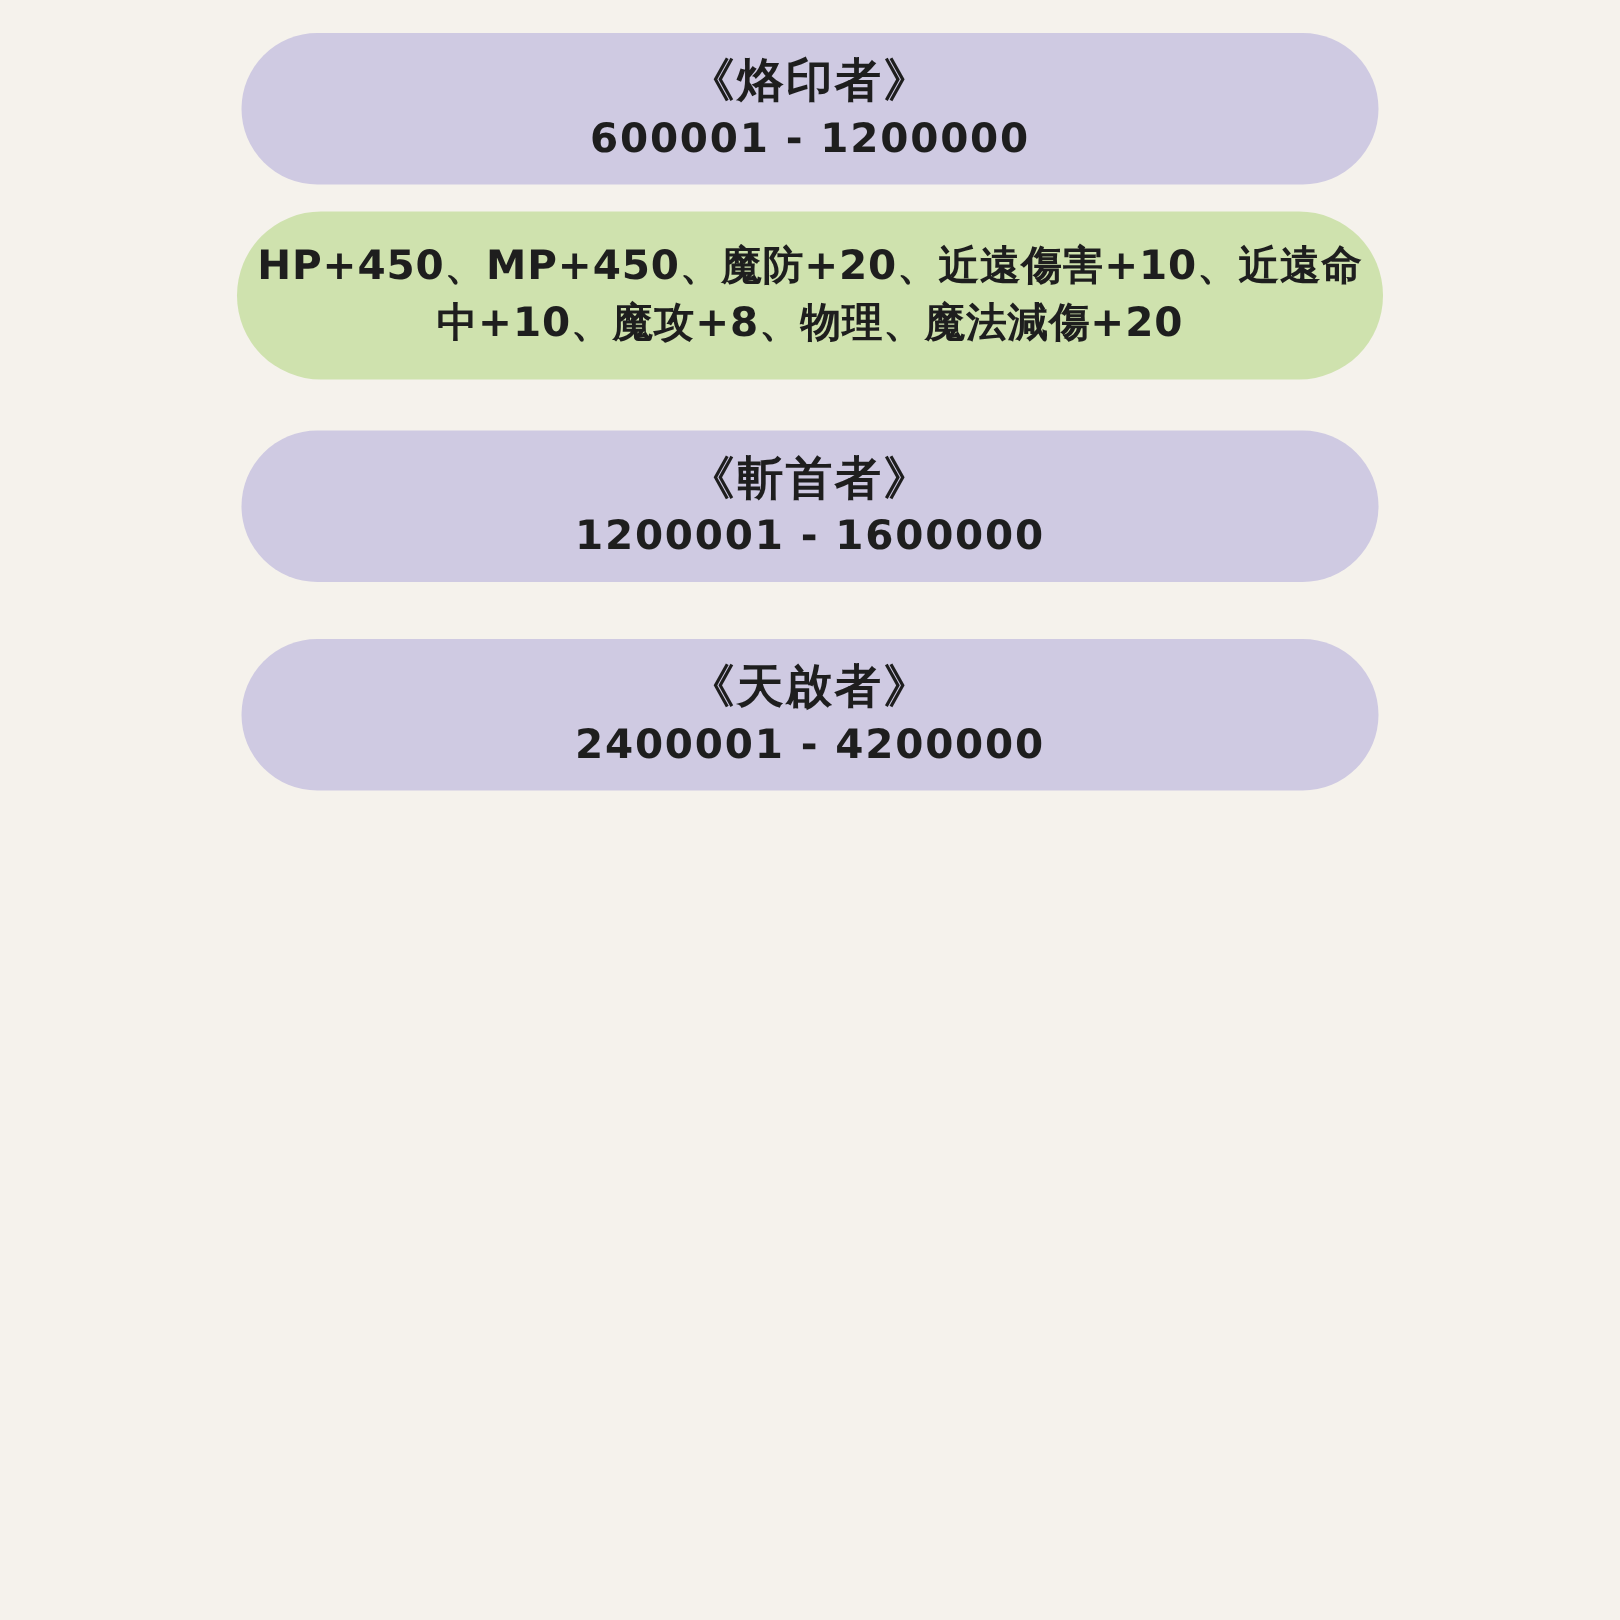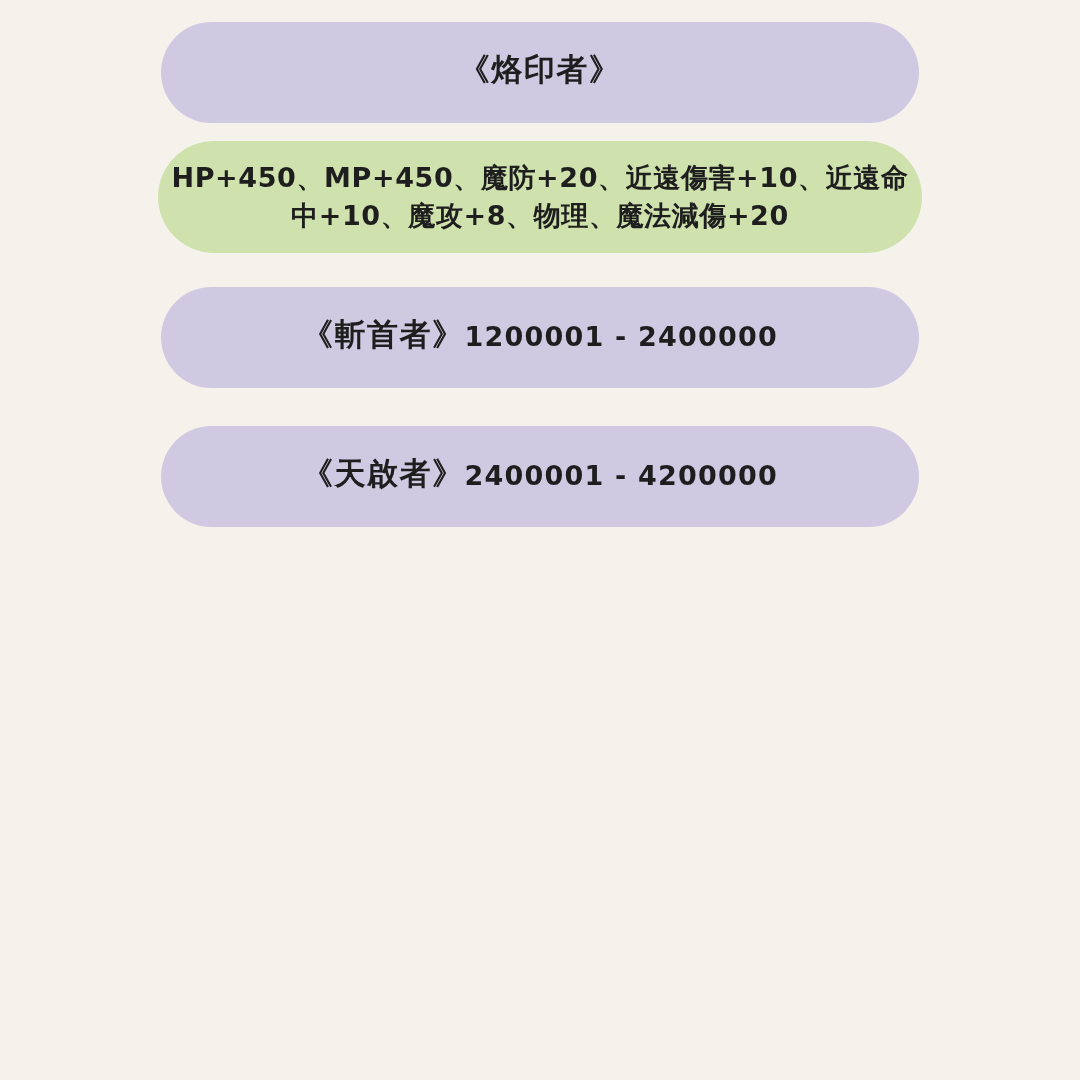--- a/index.html
+++ b/index.html
@@ -28,21 +28,21 @@
 
   
   .header-pill {
     position: relative;
     margin: 0 auto;
     width: 758px;
     height: 101px;
     background: #CFCAE2;
     border-radius: 52px;
     display: flex;
-    flex-direction: row;
+    flex-direction: column;
     align-items: center;
     justify-content: center;
     box-sizing: border-box;
     padding: 0 26px;
   }
 
   .tier-title {
     color: #1E1E1E;
     font-size: 31px;
     font-weight: bold;
@@ -92,30 +92,31 @@
   }
 </style>
 </head>
 <body>
 
 <div id="board">
 
   <div class="tier-group" style="padding-top:22px;">
     <div class="header-pill">
       <div class="tier-title">《烙印者》</div>
+      <div class="tier-range">600001 - 1200000</div>
     </div>
     <div class="stats-pill">
       <div class="stats-text">HP+450、MP+450、魔防+20、近遠傷害+10、近遠命中+10、魔攻+8、物理、魔法減傷+20</div>
     </div>
   </div>
 
   <div class="tier-group" style="padding-top:34px;">
     <div class="header-pill">
       <div class="tier-title">《斬首者》</div>
-      <div class="tier-range">1200001 - 2400000</div>
+      <div class="tier-range">1200001 - 1600000</div>
     </div>
   </div>
 
   <div class="tier-group" style="padding-top:38px;">
     <div class="header-pill">
       <div class="tier-title">《天啟者》</div>
       <div class="tier-range">2400001 - 4200000</div>
     </div>
   </div>
 

